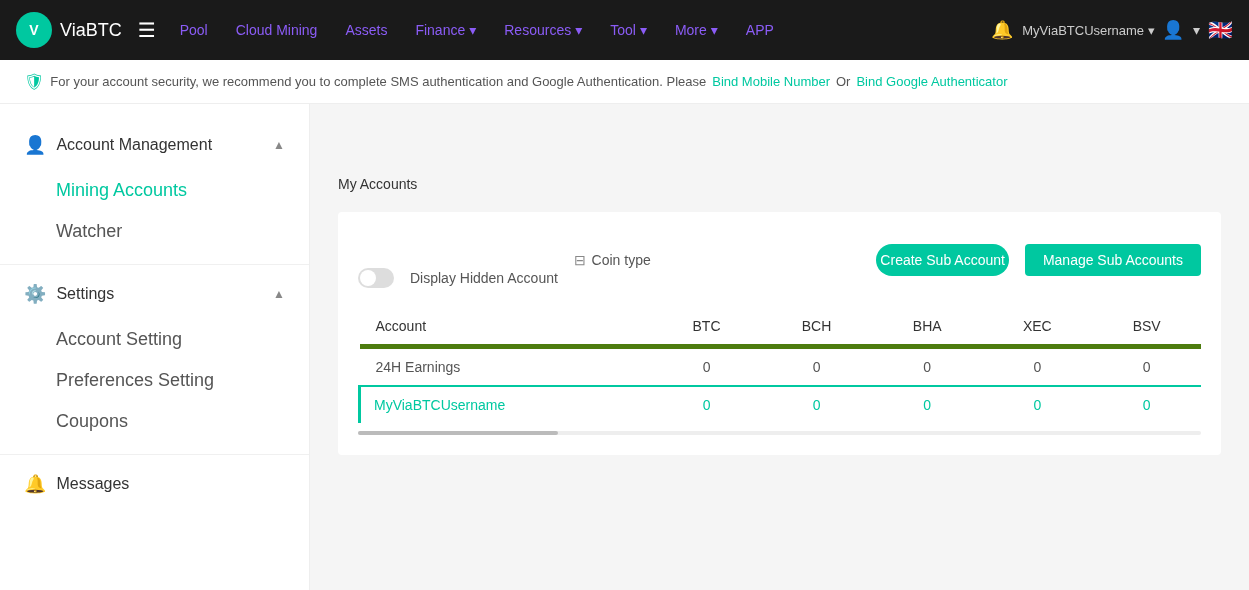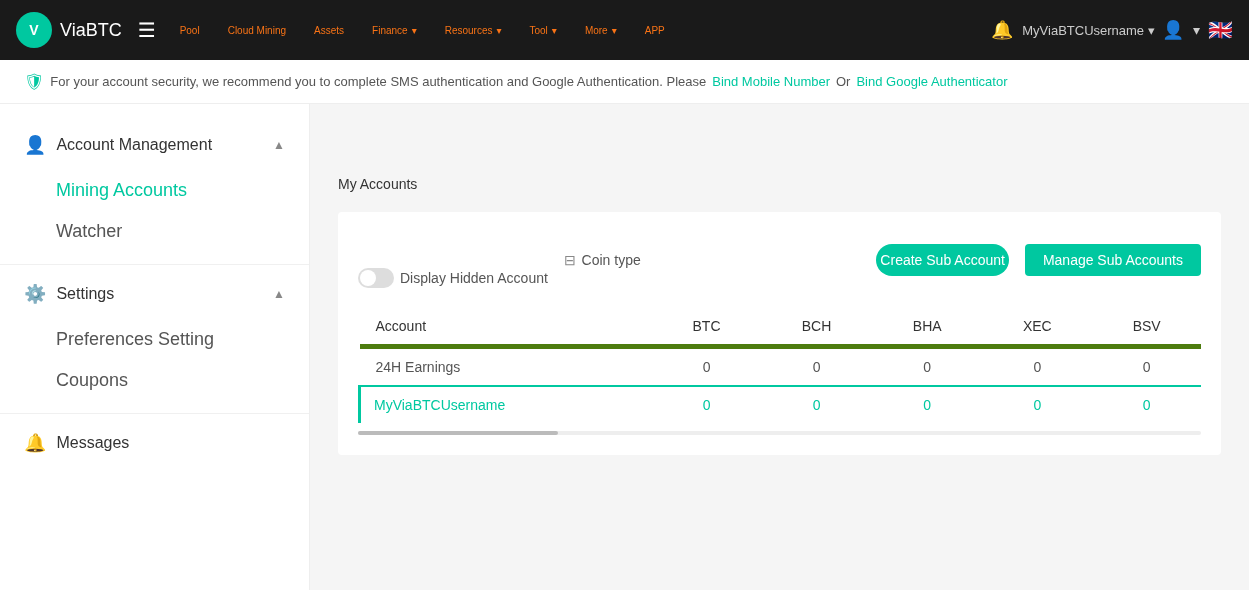--- a/index.html
+++ b/index.html
@@ -17,21 +17,21 @@
     .logo-area {
       display: flex; align-items: center; gap: 8px; margin-right: 12px;
     }
     .logo-circle {
       width: 36px; height: 36px; background: #00c8a0; border-radius: 50%;
       display: flex; align-items: center; justify-content: center; color: #fff; font-weight: bold; font-size: 14px;
     }
     .logo-text { color: #fff; font-size: 18px; font-weight: normal; }
     .hamburger { color: #fff; font-size: 20px; margin-right: 8px; cursor: pointer; }
     .nav-item {
-      color: #f97316; font-size: 10px; padding: 0 12px; cursor: pointer; white-space: nowrap; display: flex; align-items: center; gap: 4px;
+      color: #8b5cf6; font-size: 14px; padding: 0 12px; cursor: pointer; white-space: nowrap; display: flex; align-items: center; gap: 4px;
     }
     .nav-right { margin-left: auto; display: flex; align-items: center; gap: 8px; }
     .nav-icon { color: #ccc; font-size: 18px; cursor: pointer; }
     .nav-user { color: #ccc; font-size: 13px; display: flex; align-items: center; gap: 4px; cursor: pointer; }
     .flag { font-size: 20px; cursor: pointer; }
 
     
     .security-banner {
       background: #fff;
       border-bottom: 1px solid #eee;
@@ -72,21 +72,21 @@
     .page-title {
       font-size: 14px; font-weight: 400; color: #333; margin-bottom: 20px; margin-top: 48px;
     }
     .accounts-card {
       background: #fff; border-radius: 4px; padding: 20px;
     }
     .card-toolbar {
       display: flex; align-items: center; gap: 16px; margin-bottom: 20px; flex-wrap: wrap;
     }
     .display-hidden-label {
-      font-size: 14px; color: #555; display: flex; align-items: center; gap: 6px; cursor: pointer; margin-top: 36px;
+      font-size: 14px; color: #555; display: flex; align-items: center; gap: 16px; cursor: pointer; margin-top: 36px;
     }
     .toggle-switch {
       width: 36px; height: 20px; background: #ddd; border-radius: 10px; position: relative; cursor: pointer;
     }
     .toggle-switch::after {
       content: ''; position: absolute; width: 16px; height: 16px; background: #fff; border-radius: 50%;
       top: 2px; left: 2px; transition: left 0.2s;
     }
     .coin-type-filter {
       display: flex; align-items: center; gap: 6px; font-size: 14px; color: #555; cursor: pointer;
@@ -180,20 +180,21 @@
     <div class="sidebar-divider"></div>
 
     <div class="sidebar-section-header">
       <div class="sidebar-section-title">
         <span class="sidebar-section-icon">⚙️</span>
         <span>Settings</span>
       </div>
       <span class="chevron">▲</span>
     </div>
     <div class="sidebar-items">
+      <div class="sidebar-item">Account Setting</div>
       <div class="sidebar-item">Preferences Setting</div>
       <div class="sidebar-item">Coupons</div>
     </div>
 
     <div class="sidebar-divider"></div>
 
     <div class="sidebar-section-header">
       <div class="sidebar-section-title">
         <span class="sidebar-section-icon">🔔</span>
         <span>Messages</span>

